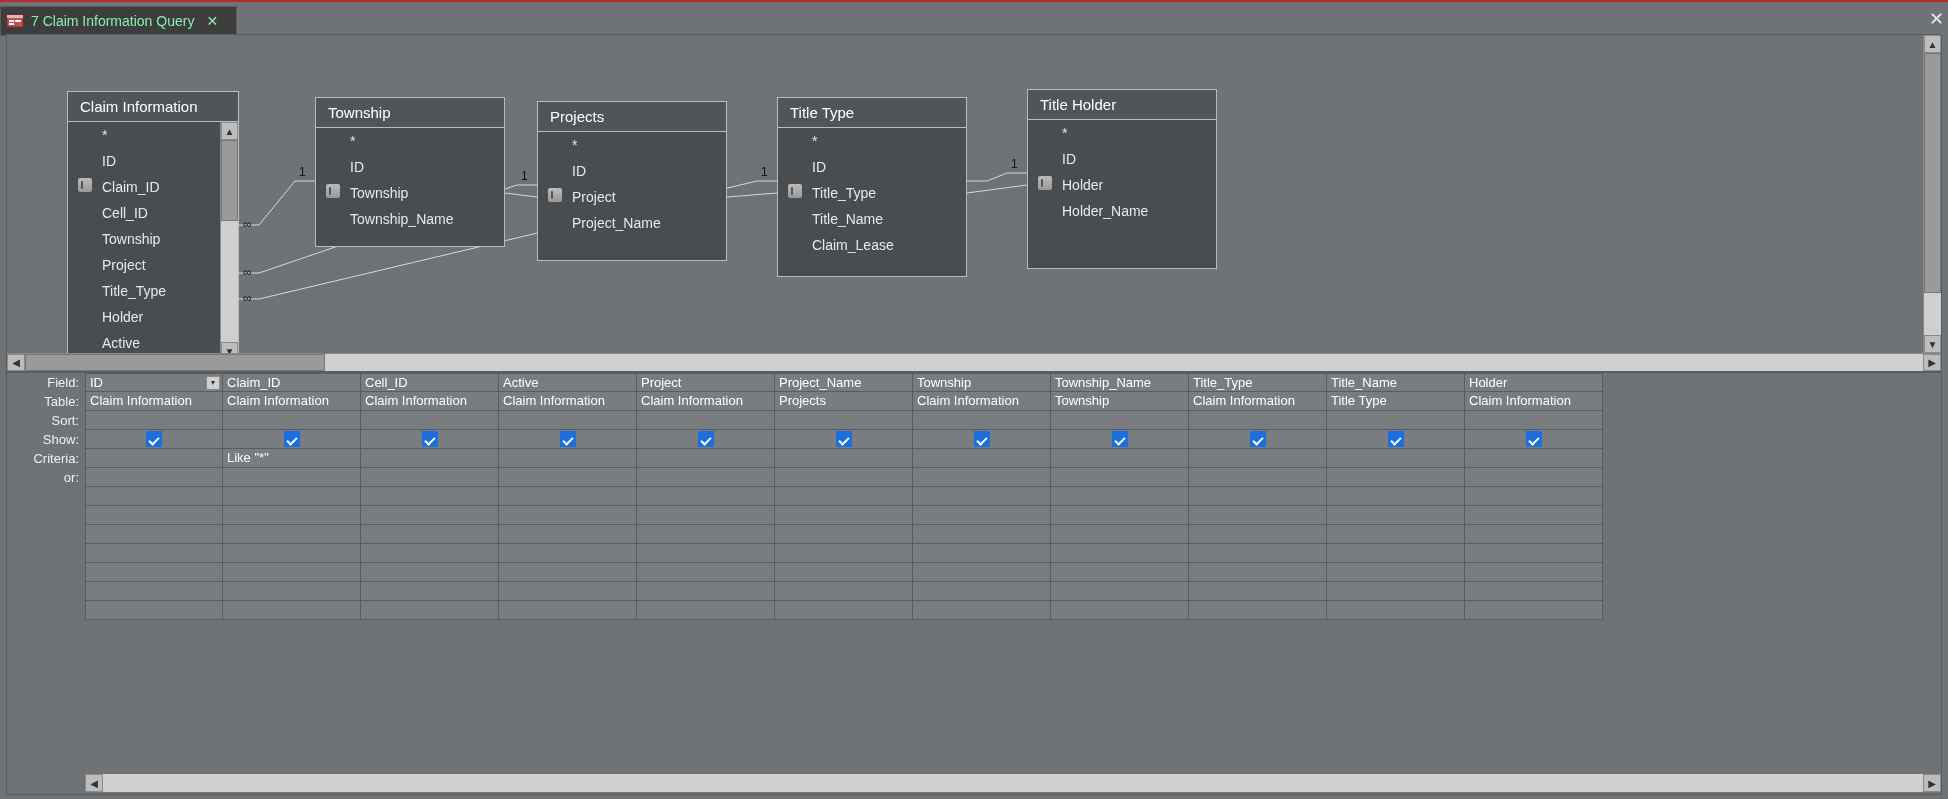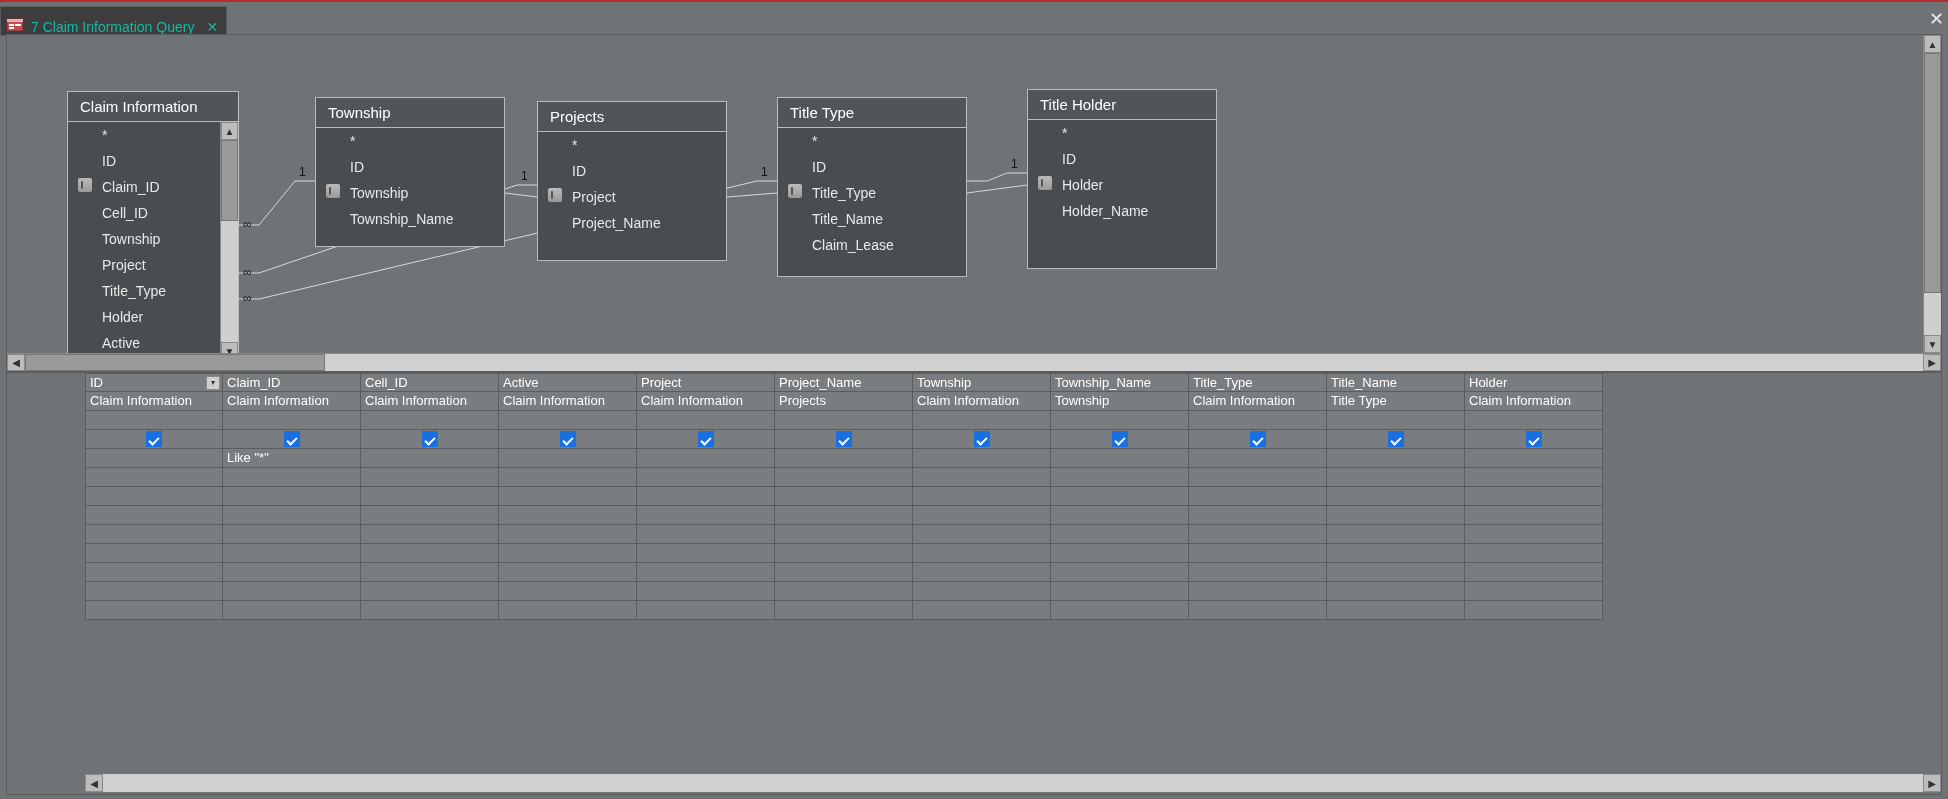--- a/index.html
+++ b/index.html
@@ -1,20 +1,20 @@
 <!DOCTYPE html>
 <html><head>
 <meta charset="utf-8">
 <style>
 * { box-sizing: border-box; margin: 0; padding: 0; font-family: "Segoe UI", Arial, sans-serif; }
 body { background:#6f7375; color:#e0e0e0; width:1948px; height:799px; overflow:hidden; position:relative; }
 
 
 .tabbar { position:absolute; left:0; top:0; right:0; height:34px; background:#6f7375; border-top:2px solid #b72b2b; padding-top:2px; }
-.tab { display:inline-flex; align-items:flex-end; height:30px; background:#3d3d3d; padding:0 8px 0 4px; color:#14b8a6; font-size:14px; border:1px solid #5a5d60; position:relative; top:2px; }
+.tab { display:inline-flex; align-items:center; height:30px; background:#3d3d3d; padding:0 18px 0 4px; color:#86efac; font-size:14px; border:1px solid #5a5d60; position:relative; top:2px; }
 .tab .icn { width:20px; height:20px; display:inline-flex; align-items:center; justify-content:center; margin-right:6px; }
 .tab .x { margin-left:12px; font-size:14px; cursor:pointer; }
 .close-doc { position:absolute; right:4px; top:6px; color:#e8e8e8; font-size:18px; cursor:pointer; }
 
 
 .relpane { position:absolute; left:6px; right:6px; top:34px; height:338px; background:#6f7375; border:1px solid #5a5d60; overflow:hidden; }
 .relcanvas { position:absolute; inset:0; }
 
 
 .tbox { position:absolute; background:#63676a; border:1px solid #b7bcbf; }
@@ -181,20 +181,28 @@
   <div class="hscroll">
     <div class="sbtn">◀</div>
     <div class="strack">
         <div class="sthumb" style="position:absolute;left:0;top:0;bottom:0;"></div>
       </div>
     <div class="sbtn">▶</div>
   </div>
 </div>
 
 <div class="qbe">
+  <div class="qlabels" id="qlabels">
+      <div class="lab">Field:</div>
+      <div class="lab">Table:</div>
+      <div class="lab">Sort:</div>
+      <div class="lab">Show:</div>
+      <div class="lab">Criteria:</div>
+      <div class="lab">or:</div>
+    </div>
   <div class="qgrid" id="qgrid">
       <div class="qrow">
         <div class="qcell sel">ID<div class="dd">▾</div></div>
         <div class="qcell">Claim_ID</div>
         <div class="qcell">Cell_ID</div>
         <div class="qcell">Active</div>
         <div class="qcell">Project</div>
         <div class="qcell">Project_Name</div>
         <div class="qcell">Township</div>
         <div class="qcell">Township_Name</div>

